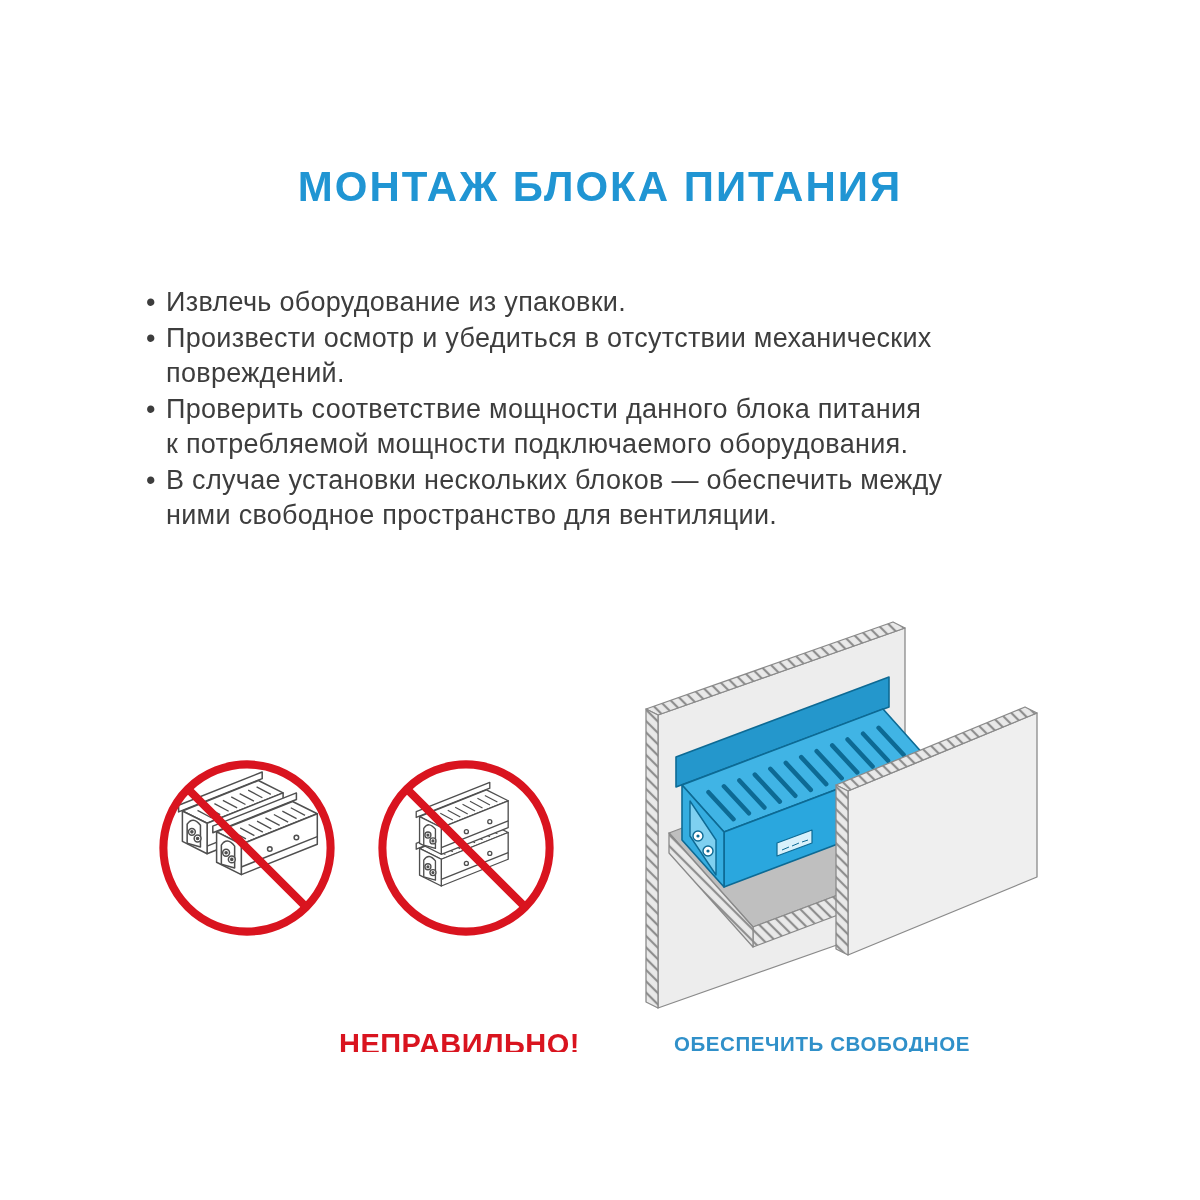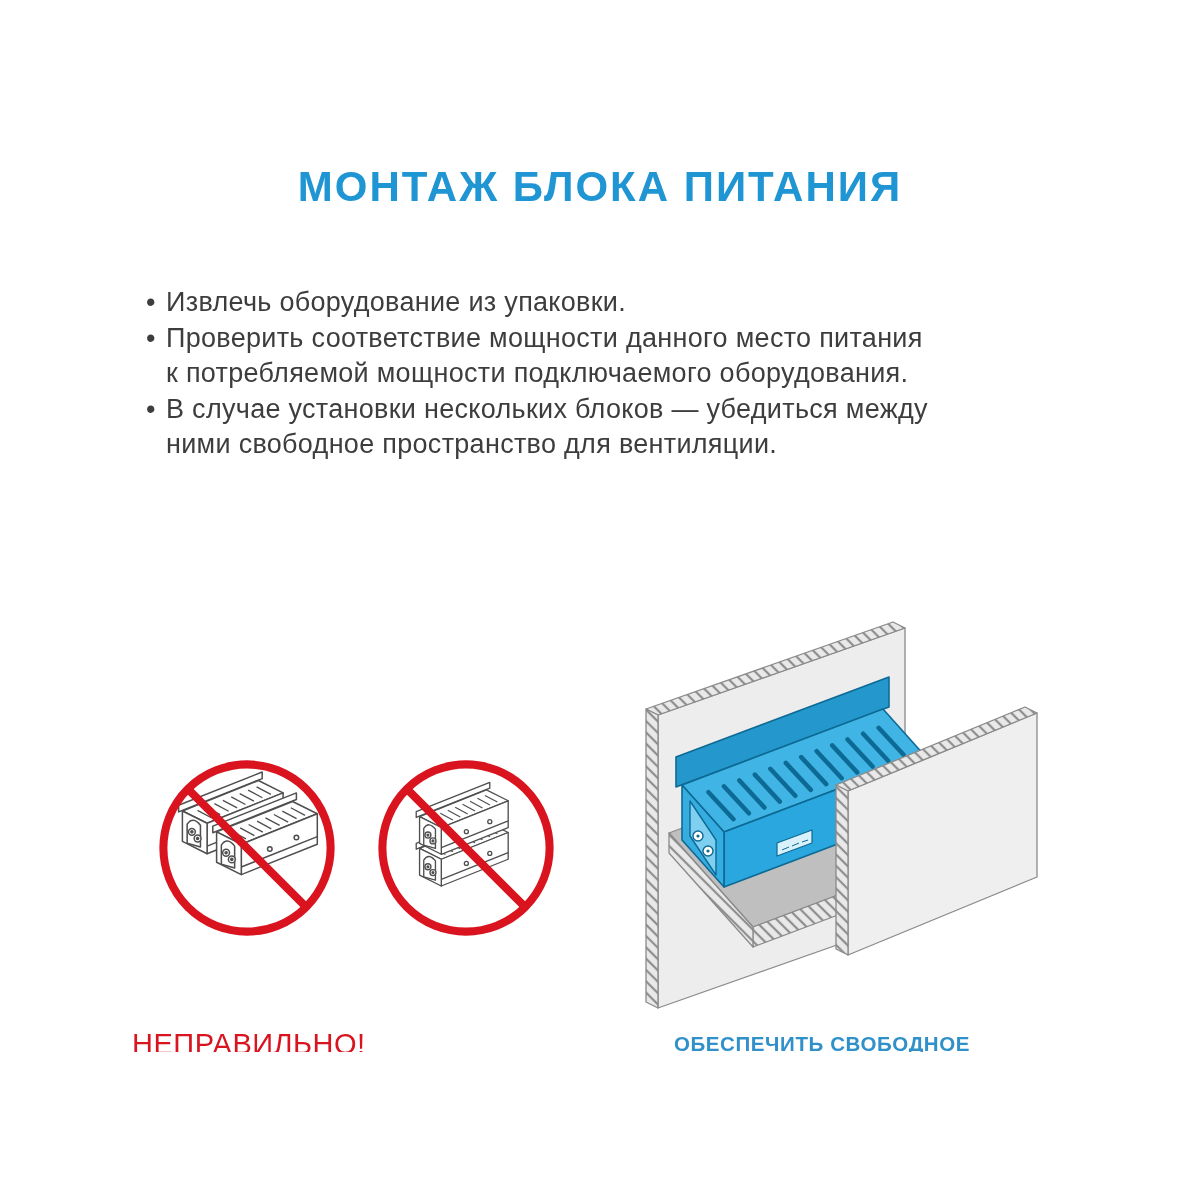--- a/index.html
+++ b/index.html
@@ -19,22 +19,22 @@
     position:relative;padding-left:20px;white-space:pre-line;margin:0;
   }
   .instructions li::before{
     content:"•";position:absolute;left:0;top:0;color:#3d3d3d;
   }
   .figure{position:absolute;}
   .fig-prohibit-a{left:152px;top:753px;width:190px;height:190px;}
   .fig-prohibit-b{left:371px;top:753px;width:190px;height:190px;}
   .fig-correct{left:612px;top:588px;width:470px;height:470px;}
   .wrong-label{
-    position:absolute;left:132px;top:1028px;width:448px;text-align:left;
-    font-size:29px;font-weight:normal;letter-spacing:0.5px;color:#d9141f;
+    position:absolute;left:132px;top:1028px;width:448px;text-align:right;
+    font-size:29px;font-weight:bold;letter-spacing:0.5px;color:#d9141f;
   }
   .correct-caption{
     position:absolute;left:602px;top:1029px;width:440px;text-align:center;
     font-size:20.5px;line-height:29px;font-weight:bold;letter-spacing:0.6px;
     color:#3090c9;white-space:pre-line;
   }
   .defs-holder{position:absolute;width:0;height:0;overflow:hidden;}
 </style>
 </head>
 <body>
@@ -66,23 +66,25 @@
         <circle cx="30" cy="-27" r="2.4"></circle>
         <circle cx="58" cy="-39" r="2.4"></circle>
       </g>
     </defs>
   </svg>
 
   <h1 class="title">МОНТАЖ БЛОКА ПИТАНИЯ</h1>
 
   <ul class="instructions">
     <li>Извлечь оборудование из упаковки.</li>
-    <li>Проверить соответствие мощности данного место питания
+    <li>Произвести осмотр и убедиться в отсутствии механических
+повреждений.</li>
+    <li>Проверить соответствие мощности данного блока питания
 к потребляемой мощности подключаемого оборудования.</li>
-    <li>В случае установки нескольких блоков — убедиться между
+    <li>В случае установки нескольких блоков — обеспечить между
 ними свободное пространство для вентиляции.</li>
   </ul>
 
   <svg class="figure fig-prohibit-a" viewBox="0 0 200 200" aria-label="prohibited-psu-side-by-side">
     <g>
       <use href="#psuLine" transform="translate(58,106)"></use>
       <use href="#psuLine" transform="translate(94,128)"></use>
     </g>
     <circle cx="100" cy="100" r="88" fill="none" stroke="#d9141f" stroke-width="8.5"></circle>
     <line x1="39" y1="39" x2="161" y2="161" stroke="#d9141f" stroke-width="8.5" stroke-linecap="round"></line>

